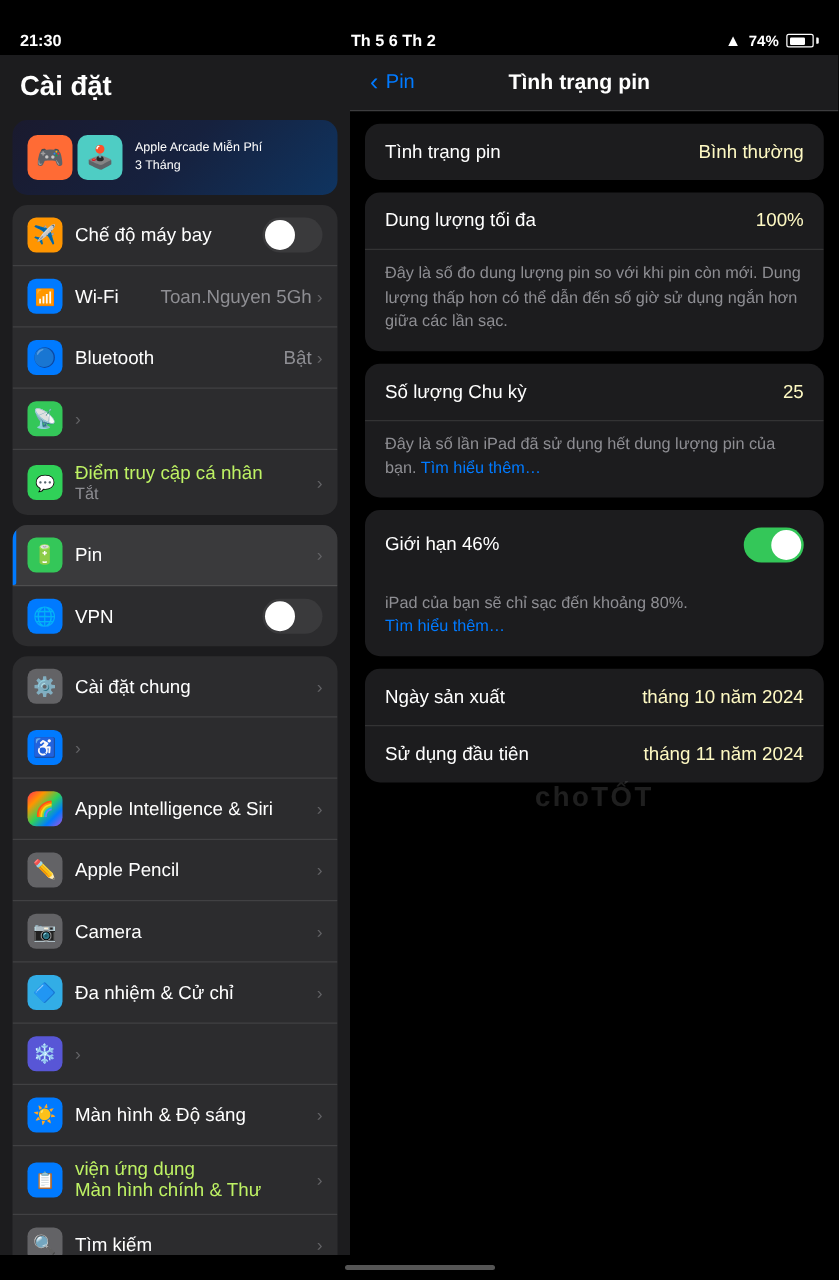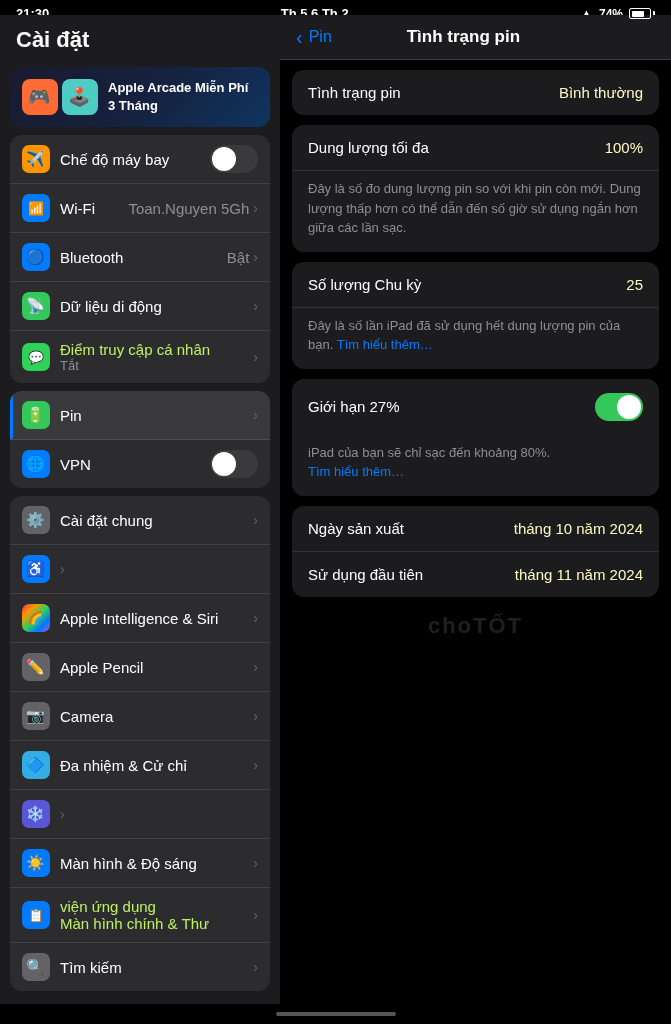--- a/index.html
+++ b/index.html
@@ -11,25 +11,25 @@
       color: #fff;
       overflow: hidden;
       display: flex;
       flex-direction: column;
     }
 
     
     .status-bar {
       display: flex;
       justify-content: space-between;
-      align-items: flex-start;
+      align-items: flex-end;
       padding: 6px 16px 4px;
       font-size: 13px;
       font-weight: 600;
-      height: 15px;
+      height: 44px;
       flex-shrink: 0;
     }
     .status-right {
       display: flex;
       align-items: center;
       gap: 6px;
       font-size: 12px;
     }
     .battery-icon {
       display: flex;
@@ -96,22 +96,22 @@
       height: 36px;
       border-radius: 8px;
       display: flex;
       align-items: center;
       justify-content: center;
       font-size: 18px;
     }
     .arcade-icon-circle.orange { background: #ff6b35; }
     .arcade-icon-circle.teal { background: #4ecdc4; }
     .arcade-text {
-      font-size: 13px;
-      font-weight: 700;
+      font-size: 10px;
+      font-weight: 400;
       color: #fff;
       line-height: 1.4;
     }
 
     
     .settings-group {
       background: #2c2c2e;
       border-radius: 12px;
       margin: 0 10px 8px;
       overflow: hidden;
@@ -379,21 +379,20 @@
 
       <div class="settings-item">
         <div class="item-icon blue">🔵</div>
         <span class="item-label">Bluetooth</span>
         <span class="item-value">Bật</span>
         <span style="color:#636366;font-size:14px;">›</span>
       </div>
 
       <div class="settings-item">
         <div class="item-icon green">📡</div>
-        <span class="item-label">Dữ liệu di động</span>
         <span style="color:#636366;font-size:14px;">›</span>
       </div>
 
       <div class="settings-item">
         <div class="item-icon green-dark" style="background:#30d158;font-size:13px;">💬</div>
         <div class="item-label-wrap">
           <div class="item-label-main">Điểm truy cập cá nhân</div>
           <div class="item-label-sub">Tắt</div>
         </div>
         <span style="color:#636366;font-size:14px;">›</span>
@@ -520,21 +519,21 @@
           <span class="info-label">Số lượng Chu kỳ</span>
           <span class="info-value">25</span>
         </div>
         <div class="info-desc">
           Đây là số lần iPad đã sử dụng hết dung lượng pin của bạn. <span class="link-text">Tìm hiểu thêm…</span>
         </div>
       </div>
 
       <div class="info-card">
         <div class="toggle-row">
-          <span class="info-label">Giới hạn 27%</span>
+          <span class="info-label">Giới hạn 46%</span>
           <div class="toggle on">
               <div class="toggle-knob"></div>
             </div>
         </div>
         <div class="info-desc">
           iPad của bạn sẽ chỉ sạc đến khoảng 80%.<br>
           <span class="link-text">Tìm hiểu thêm…</span>
         </div>
       </div>
 

